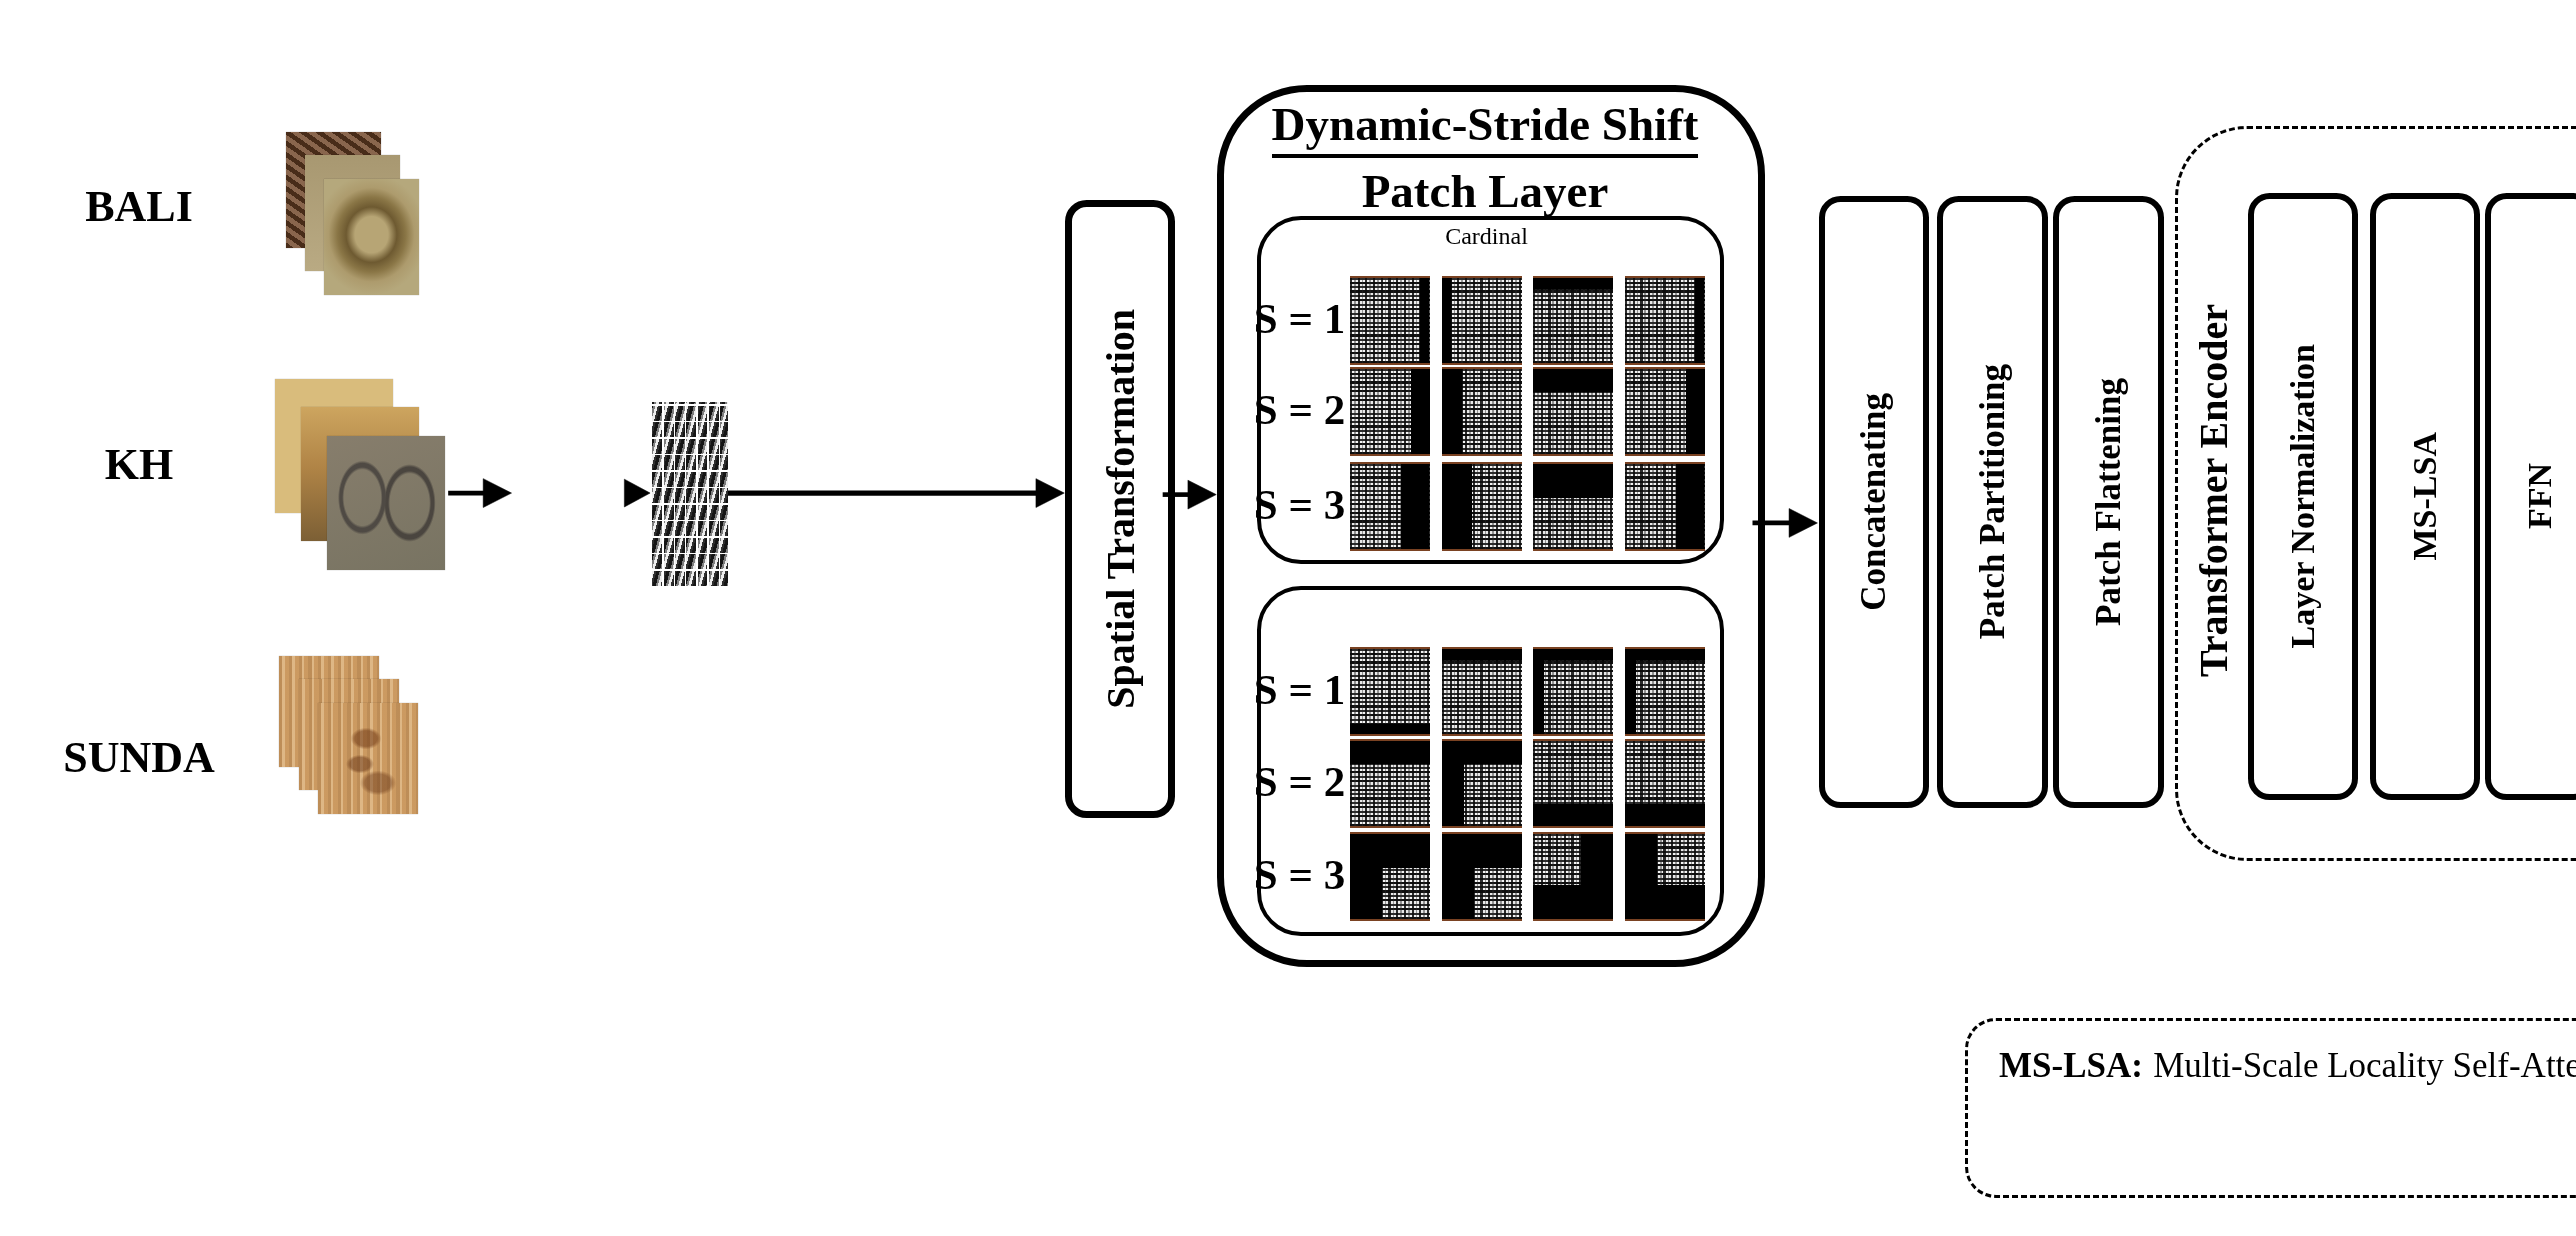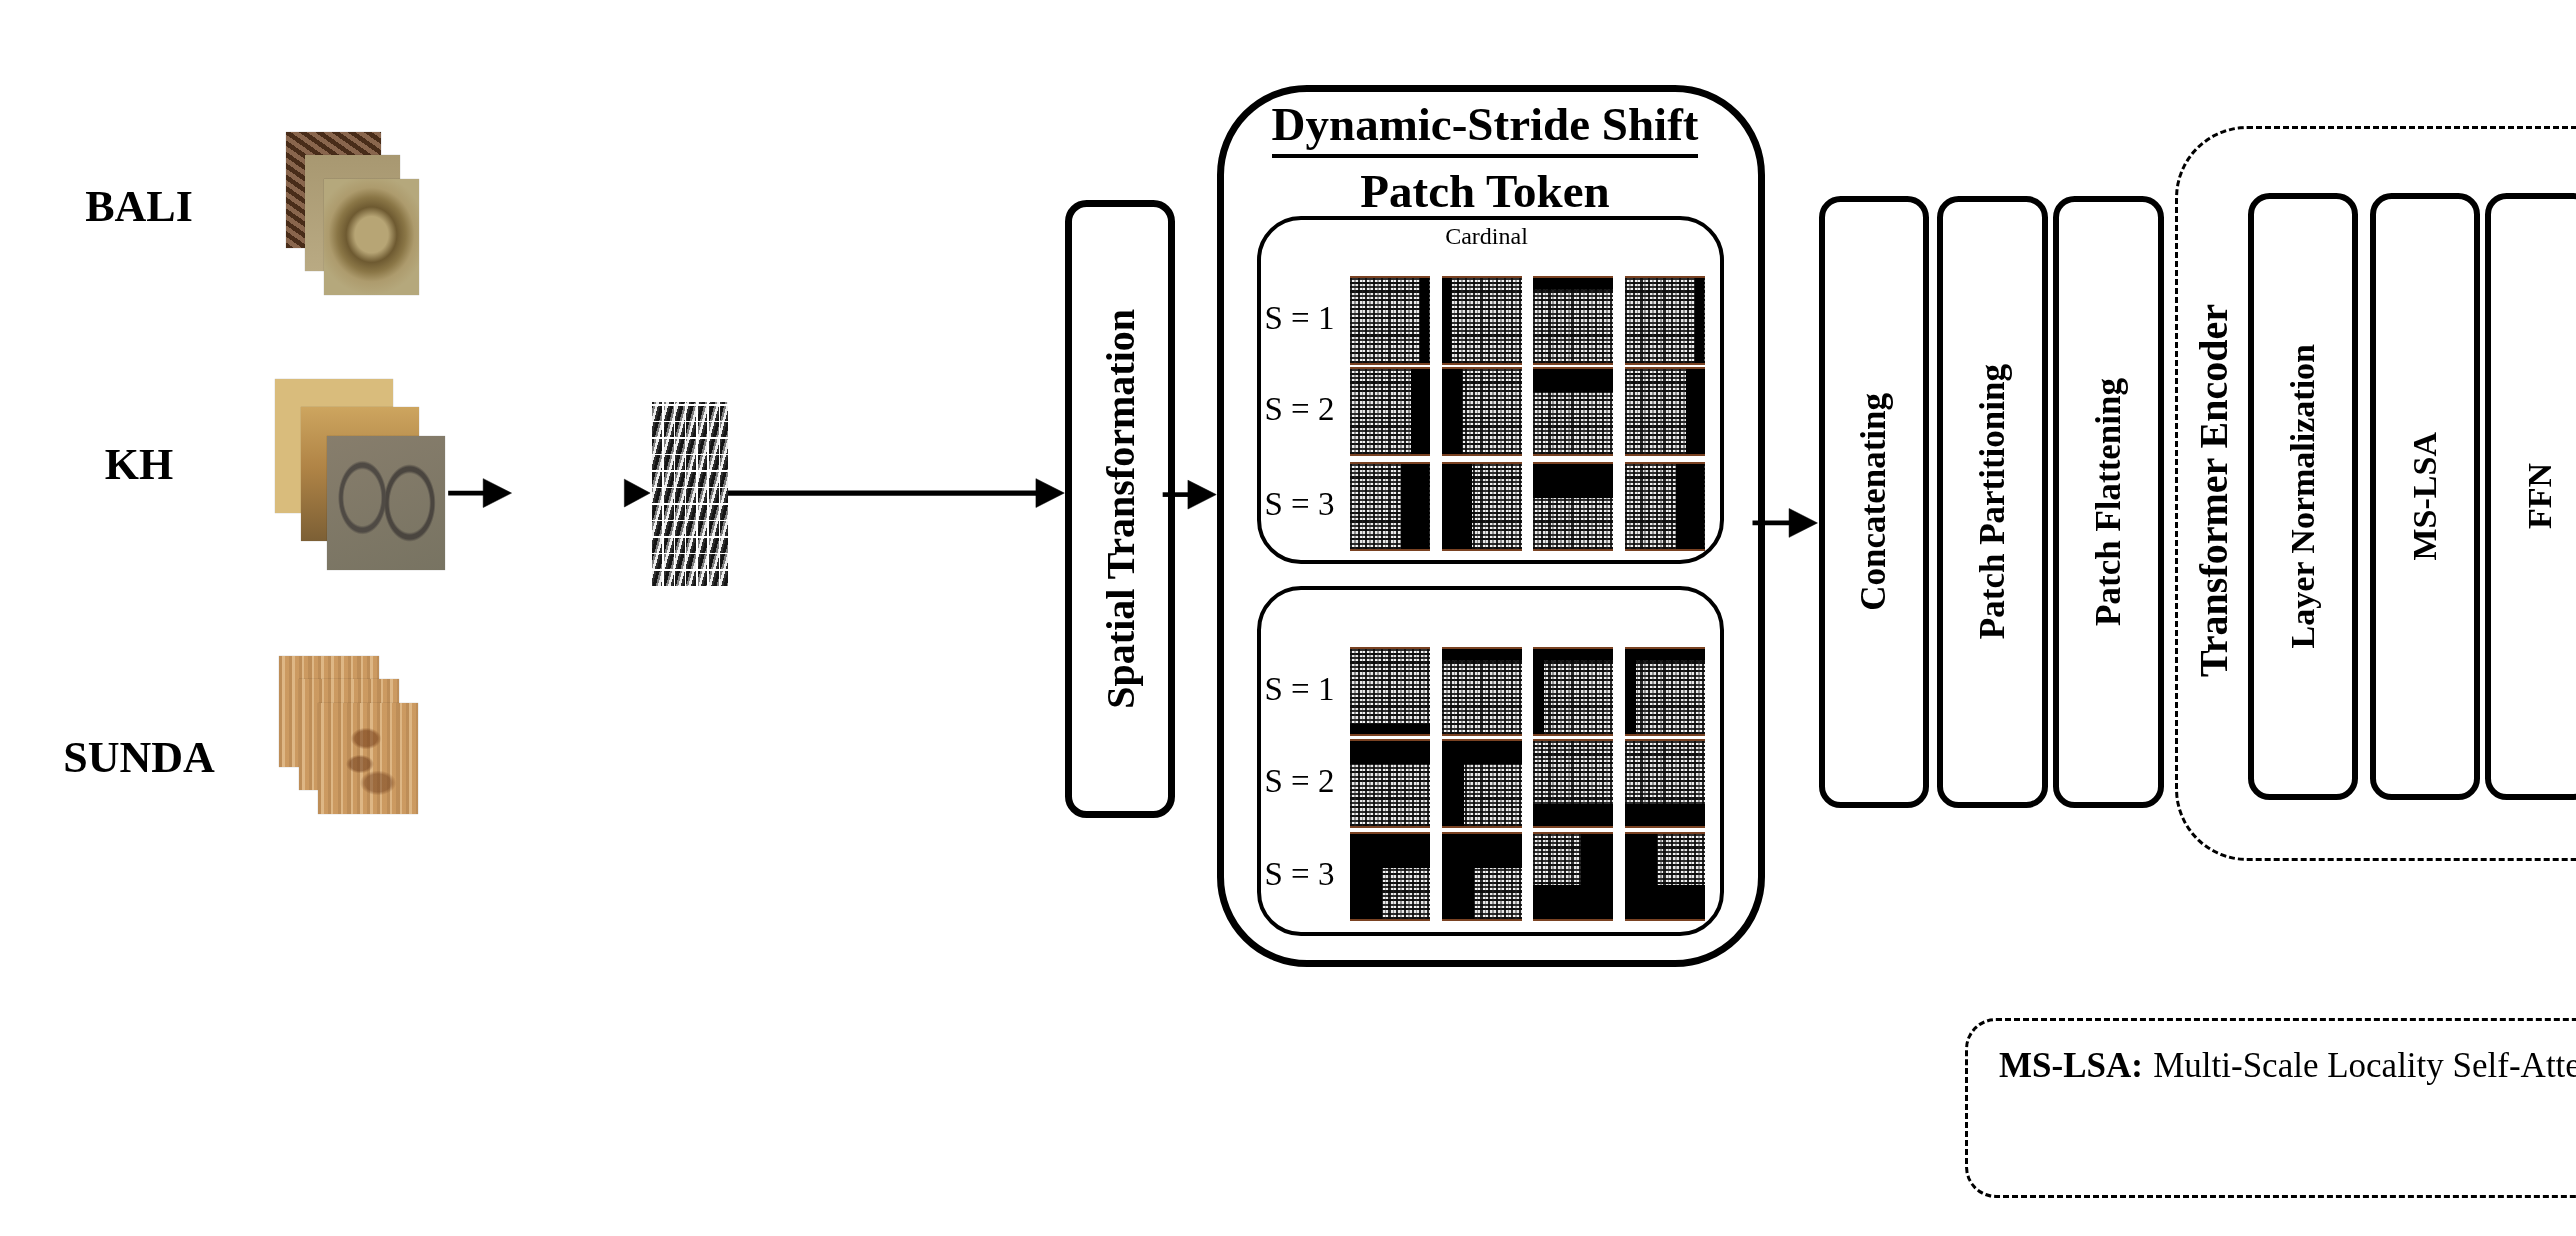--- a/index.html
+++ b/index.html
@@ -44,21 +44,21 @@
       repeating-linear-gradient(90deg,#ffffff 0 1.5px,rgba(255,255,255,0) 1.5px 11.3px),
       repeating-linear-gradient(0deg,#ffffff 0 1.5px,rgba(255,255,255,0) 1.5px 16.5px),
       repeating-linear-gradient(105deg,#151515 0 3.1px,#7e7e7e 3.1px 5.2px,#ededed 5.2px 7.7px,#2f2f2f 7.7px 9.8px);}
 
   
   .ds-outer{border-radius:90px;}
   .ds-title{font-weight:bold;font-size:47px;text-align:center;white-space:nowrap;}
   .uline{border-bottom:4.6px solid #000;padding-bottom:4.1px;}
   .sub-box{position:absolute;background:#fff;border:4.1px solid #000;border-radius:44px;}
   .sub-title{font-size:24px;text-align:center;white-space:nowrap;}
-  .s-label{font-weight:normal;font-size:33px;white-space:nowrap;}
+  .s-label{font-weight:bold;font-size:43px;white-space:nowrap;}
 
   
   .patch{position:absolute;width:80px;height:85px;border-top:2.1px solid #7a4222;border-bottom:2.1px solid #7a4222;background:
       repeating-linear-gradient(90deg,rgba(10,10,10,.85) 0 2.1px,rgba(255,255,255,0) 2.1px 4.1px,rgba(40,40,40,.45) 4.1px 5.7px,rgba(255,255,255,0) 5.7px 7.7px),
       repeating-linear-gradient(0deg,#101010 0 2.1px,#f4f4f4 2.1px 4.1px,#2c2c2c 4.1px 6.2px,#e8e8e8 6.2px 8.8px);}
   .patch::after{content:"";position:absolute;inset:0;background:var(--m,none);}
   [data-mask="r1"]{--m:linear-gradient(#000 0 0) right/12% 100% no-repeat;}
   [data-mask="r2"]{--m:linear-gradient(#000 0 0) right/24% 100% no-repeat;}
   [data-mask="r3"]{--m:linear-gradient(#000 0 0) right/36% 100% no-repeat;}
   [data-mask="l1"]{--m:linear-gradient(#000 0 0) left/12% 100% no-repeat;}
@@ -123,21 +123,21 @@
   <div class="sbox fat ctr" style="left:1065px;top:200px;width:96px;height:604px;">
     <span class="vlabel" style="font-size:40px;">Spatial Transformation</span>
   </div>
 
   <div class="sbox fat ds-outer" style="left:1217px;top:85px;width:534px;height:868px;"></div>
 
   <div class="abs ds-title" style="left:1234px;top:97px;width:502px;">
     <span class="uline">Dynamic-Stride Shift</span>
   </div>
   <div class="abs ds-title" style="left:1234px;top:164px;width:502px;">
-    <span class="uline">Patch Token</span>
+    <span class="uline">Patch Layer</span>
   </div>
 
   <div class="sub-box" style="left:1257px;top:216px;width:459px;height:340px;"></div>
   <div class="abs sub-title" style="left:1257px;top:223px;width:459px;">Cardinal</div>
 
   <div class="abs s-label ctr" style="left:1261px;top:276px;width:77px;height:85px;">S = 1</div>
   <div class="patch" style="left:1350px;top:276px;" data-mask="r1"></div>
   <div class="patch" style="left:1442px;top:276px;" data-mask="l1"></div>
   <div class="patch" style="left:1533px;top:276px;" data-mask="t1"></div>
   <div class="patch" style="left:1625px;top:276px;" data-mask="r1"></div>

